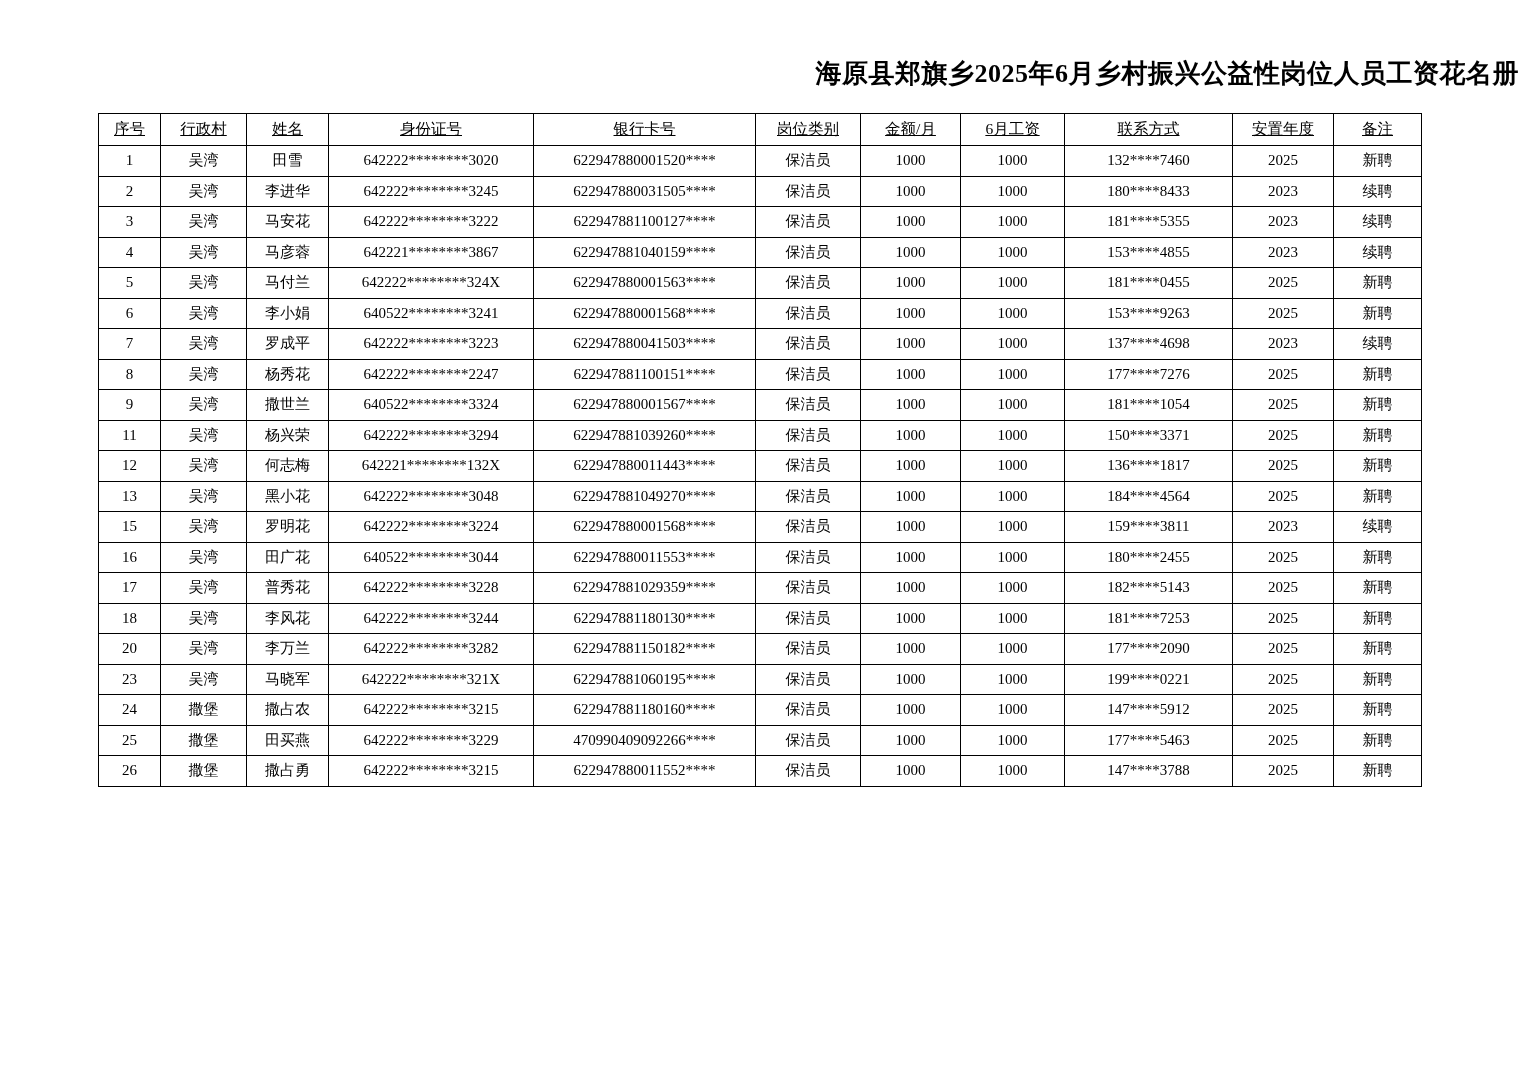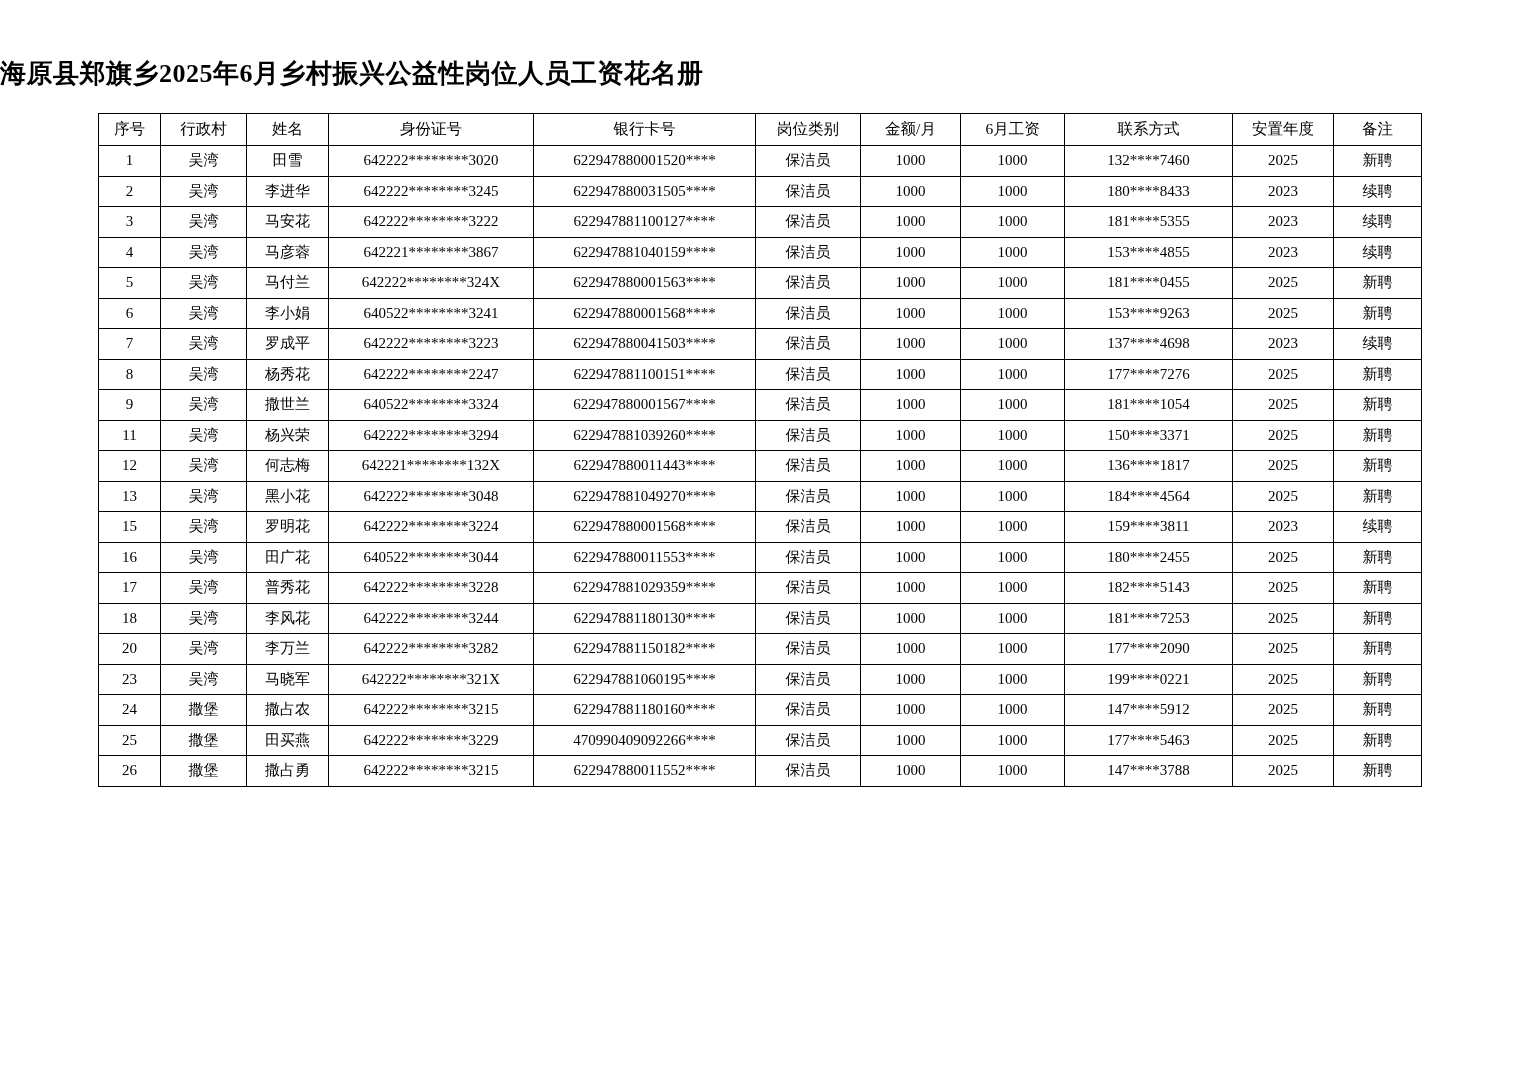--- a/index.html
+++ b/index.html
@@ -14,21 +14,21 @@
     color: #000000;
     overflow: hidden;
   }
   .page {
     width: 1519px;
     height: 1075px;
     position: relative;
     box-sizing: border-box;
   }
   .doc-title {
-    text-align: left;
+    text-align: right;
     font-size: 26px;
     font-weight: bold;
     letter-spacing: 0.5px;
     margin-top: 56px;
     margin-bottom: 22px;
     font-family: "Liberation Serif", "DejaVu Serif", serif;
   }
   .table-wrap {
     padding: 0 98px 0 98px;
     box-sizing: border-box;
@@ -46,20 +46,21 @@
     vertical-align: middle;
     height: 29.5px;
     padding: 0 2px;
     font-weight: normal;
     white-space: nowrap;
     overflow: hidden;
   }
   table.payroll thead th {
     font-size: 15.5px;
     height: 31px;
+    text-decoration: underline;
   }
   
   col.c-idx   { width: 62px; }
   col.c-vil   { width: 86px; }
   col.c-name  { width: 82px; }
   col.c-id    { width: 205px; }
   col.c-bank  { width: 222px; }
   col.c-post  { width: 105px; }
   col.c-amt   { width: 100px; }
   col.c-wage  { width: 104px; }

